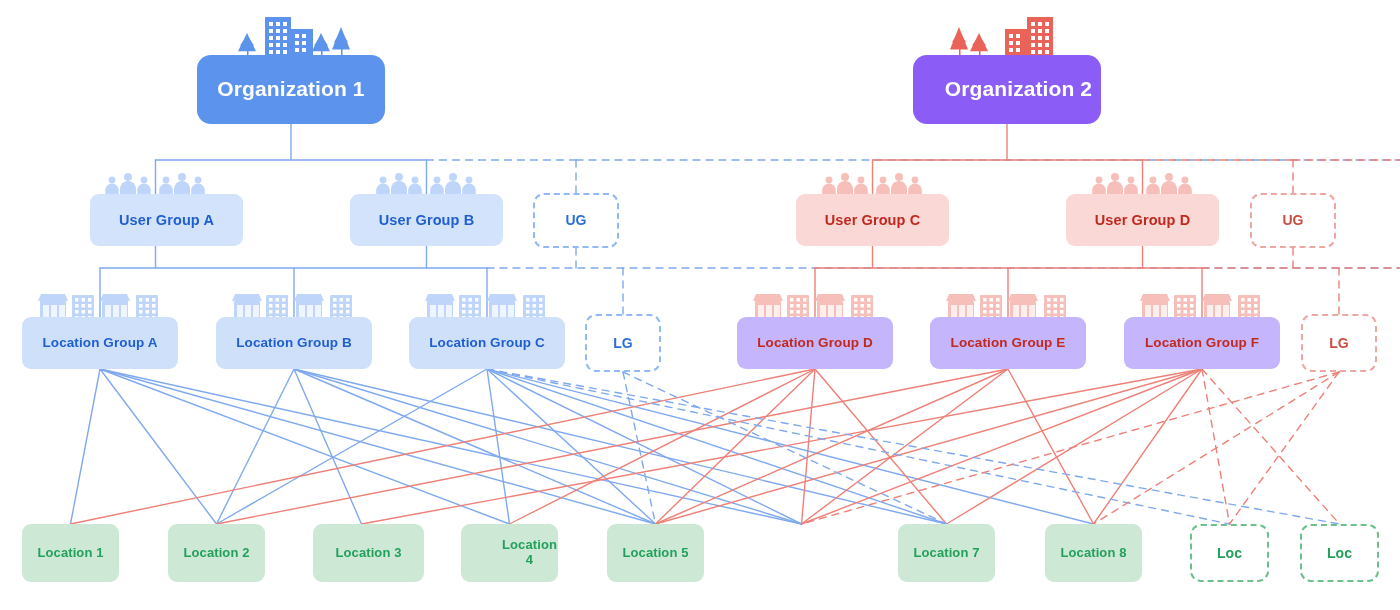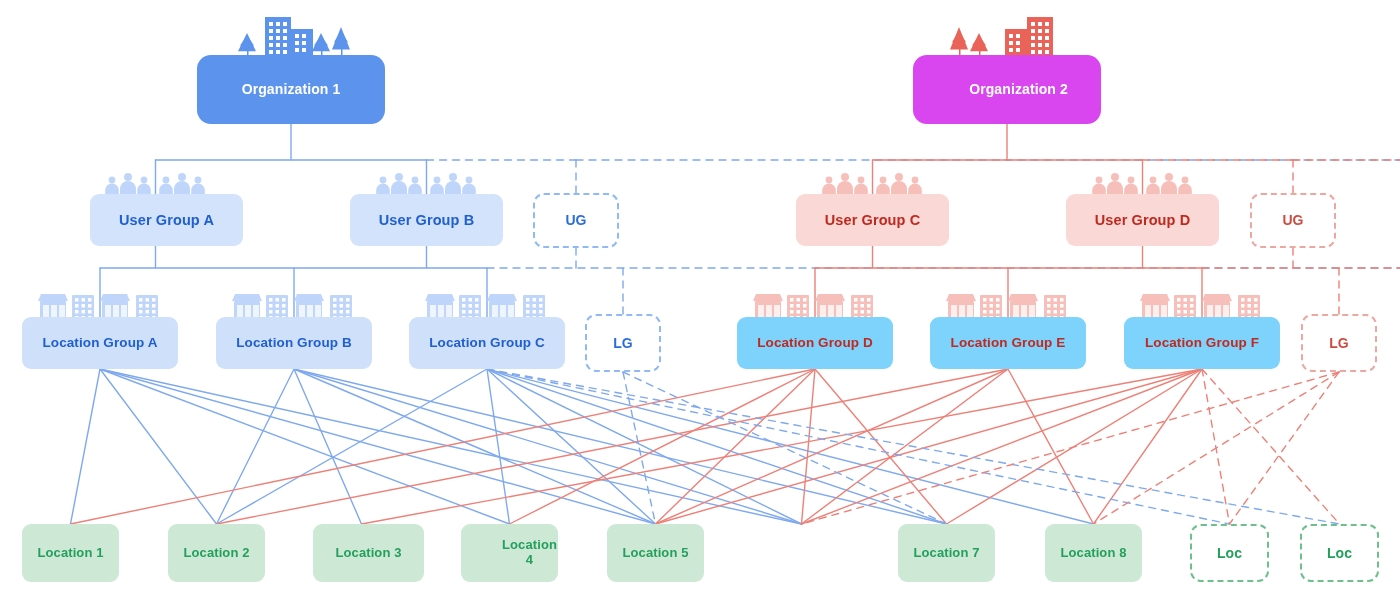--- a/index.html
+++ b/index.html
@@ -2,29 +2,29 @@
 <html><head>
 <meta charset="utf-8">
 <style>
   html,body{margin:0;padding:0;background:#ffffff;}
   body{width:1400px;height:610px;font-family:"Liberation Sans",sans-serif;overflow:hidden;}
   #stage{position:relative;width:1400px;height:610px;background:#fff;}
   #wires{position:absolute;left:0;top:0;width:1400px;height:610px;}
   .node{position:absolute;box-sizing:border-box;display:flex;align-items:center;
         justify-content:center;text-align:center;border-radius:10px;font-weight:700;
         line-height:1.15;letter-spacing:.1px;z-index:4;}
-  .org{border-radius:14px;font-size:14px;color:#ffffff;}
+  .org{border-radius:14px;font-size:21px;color:#ffffff;}
   .org.blue{background:#5b93ed;}
-  .org.red{background:#d946ef;padding-left:23px;}
+  .org.red{background:#8b5cf6;padding-left:23px;}
   .ug{font-size:14.5px;border-radius:9px;}
   .ug.blue{background:#d3e3fb;color:#1f5fd0;}
   .ug.red{background:#f9d8d5;color:#c0291f;}
   .lg{font-size:13.5px;border-radius:9px;}
   .lg.blue{background:#cfe0fb;color:#1f5fd0;}
-  .lg.red{background:#7dd3fc;color:#c0291f;}
+  .lg.red{background:#c4b5fd;color:#c0291f;}
   .loc{font-size:13px;border-radius:9px;background:#cde8d5;color:#23a05c;}
   .ghost{background:transparent;border:2px dashed;border-radius:11px;font-size:14px;}
   .ghost.blue{border-color:#90b9f5;color:#2a6ddb;}
   .ghost.red{border-color:#eda7a1;color:#cf4a3f;}
   .ghost.green{border-color:#6cc08c;color:#23a05c;}
   .icon{position:absolute;z-index:3;pointer-events:none;}
 </style>
 </head>
 <body>
 

